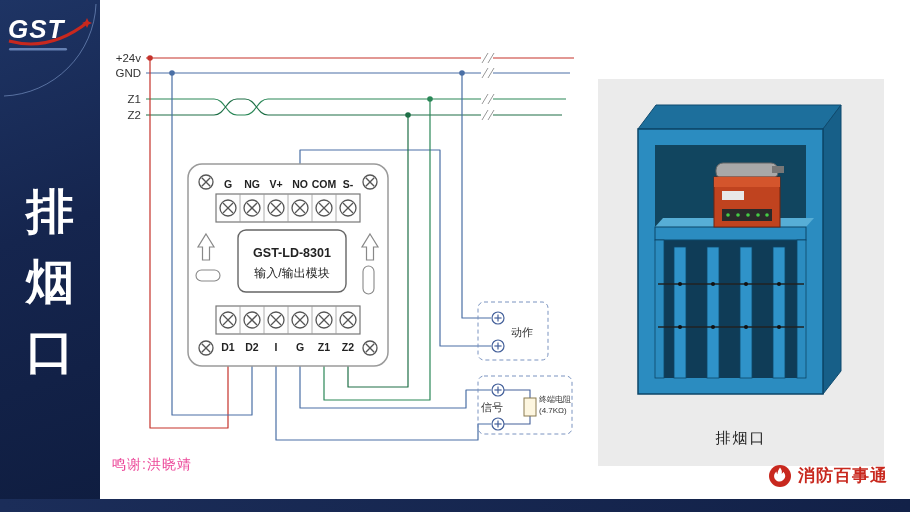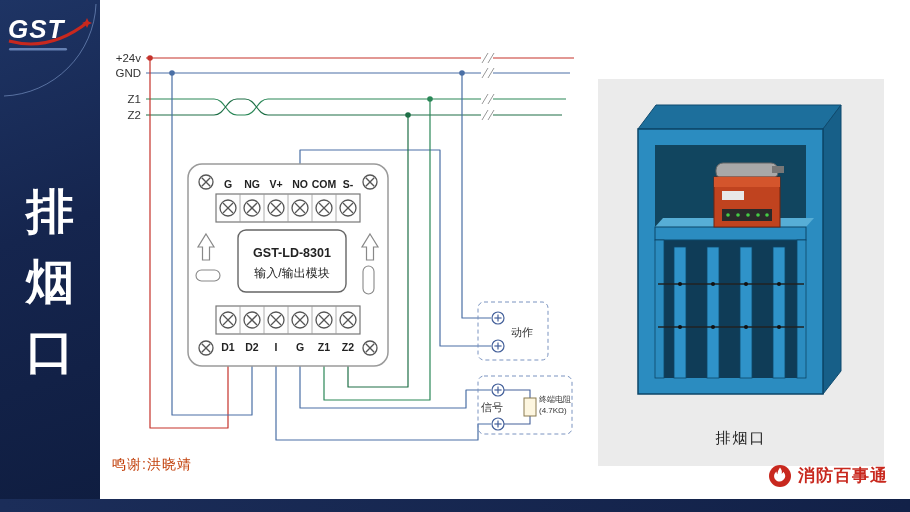--- a/index.html
+++ b/index.html
@@ -23,21 +23,21 @@
   .diagram{position:absolute;left:0;top:0;z-index:1;}
   .diagram text{font-family:"Liberation Sans",sans-serif;}
   .bus-label{font-size:11.5px;fill:#333;text-anchor:end;}
   .t-label{font-size:10.5px;fill:#222;text-anchor:middle;font-weight:bold;}
   .model-label{font-size:12.5px;fill:#222;text-anchor:middle;font-weight:bold;}
   .model-sub{font-size:12px;fill:#222;text-anchor:middle;}
   .box-label{font-size:11px;fill:#333;}
   .res-label{font-size:8px;fill:#333;}
 
   
-  .credit{position:absolute;left:112px;top:456px;font-size:14px;color:#c2410c;letter-spacing:1px;z-index:2;}
+  .credit{position:absolute;left:112px;top:456px;font-size:14px;color:#ec4899;letter-spacing:1px;z-index:2;}
   .brand{position:absolute;right:22px;top:464px;display:flex;align-items:flex-start;gap:6px;z-index:2;}
   .brand-name{color:#c8281e;font-size:17px;font-weight:bold;letter-spacing:1px;}
 
   
   .photo-panel{position:absolute;left:598px;top:55px;width:286px;height:387px;background:#ebebeb;z-index:2;margin-top:24px;}
   .photo-caption{position:absolute;left:0;bottom:18px;width:100%;text-align:center;
                  font-size:15px;color:#1a1a1a;letter-spacing:2px;}
 </style>
 </head>
 <body>

